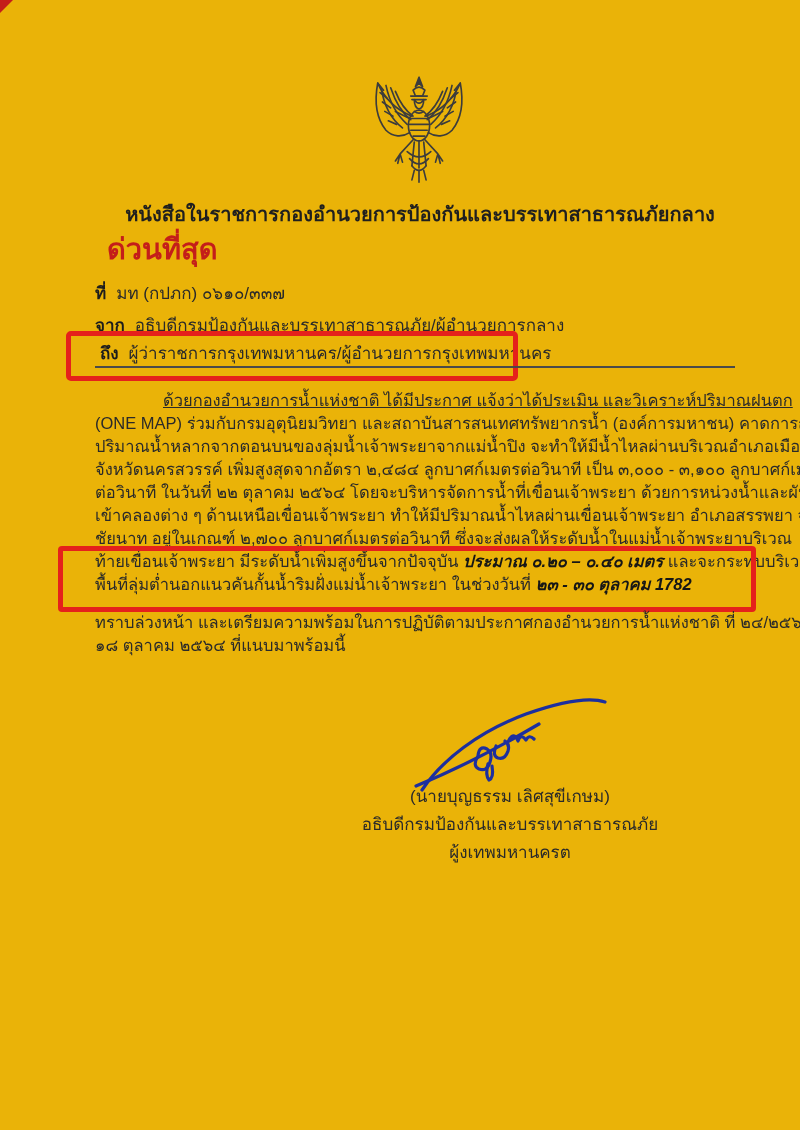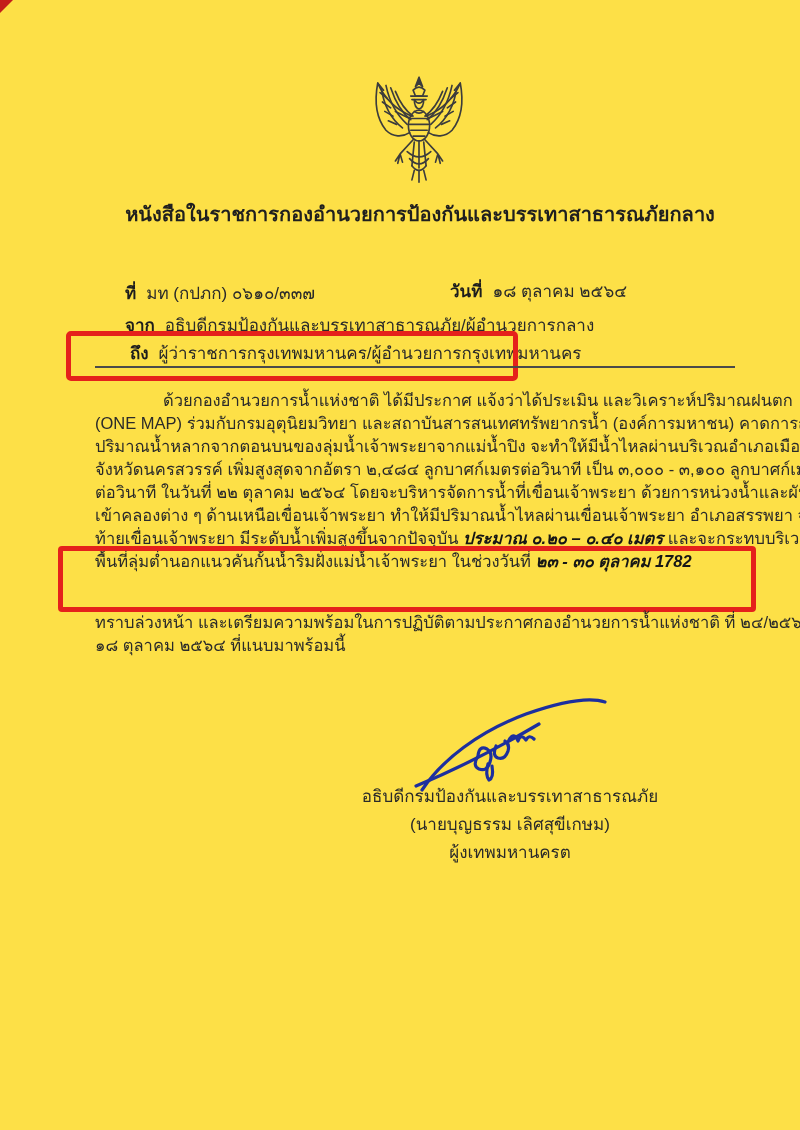--- a/index.html
+++ b/index.html
@@ -1,50 +1,50 @@
 <!DOCTYPE html>
 <html><head>
 <meta charset="utf-8">
 <style>
   html,body{margin:0;padding:0;background:#ffffff;}
   .page{
-    position:relative;width:800px;height:1130px;background:#fde047;
+    position:relative;width:800px;height:1130px;background:#eab308;
     font-family:"Liberation Sans",sans-serif;color:#242424;overflow:hidden;
   }
   .corner-mark{
     position:absolute;top:0;left:0;width:0;height:0;
     border-top:13px solid #c41e1a;border-right:13px solid transparent;
   }
   .emblem{position:absolute;left:360px;top:76px;width:118px;height:118px;}
   .doc-title{
     position:absolute;left:40px;top:198px;width:760px;text-align:center;
     font-size:20px;font-weight:700;color:#1f1f1f;white-space:nowrap;
   }
   .urgency{
     position:absolute;left:107px;top:226px;font-size:29px;font-weight:800;
     color:#c41e1a;white-space:nowrap;
   }
-  .fieldline{position:absolute;font-size:17px;white-space:nowrap;color:#2a2a2a;margin-left:30px;}
+  .fieldline{position:absolute;font-size:17px;white-space:nowrap;color:#2a2a2a;}
   .fieldline .lbl{font-weight:700;margin-right:10px;color:#1d1d1d;}
   .docline{left:95px;top:279px;}
   .dateline{left:420px;top:277px;}
   .fromline{left:95px;top:311px;}
   .toline{left:100px;top:339px;}
   .to-box{
     position:absolute;left:66px;top:331px;width:442px;height:40px;
     border:5px solid #e5211b;border-radius:5px;background:transparent;
   }
   .head-underline{
     position:absolute;left:95px;top:366px;width:640px;height:2px;background:#4a4a4a;
   }
   .para{position:absolute;left:95px;width:652px;}
   .para .line{
     font-size:16.5px;line-height:23px;white-space:nowrap;color:#2a2a2a;
   }
-  .para .line.indent{padding-left:68px;}
+  .para .line.indent{padding-left:68px;text-decoration:underline;}
   .p1{top:389px;}
   .p2{top:611px;}
   .bold-seg{font-weight:700;color:#161616;font-style:italic;}
   .highlight-box{
     position:absolute;left:58px;top:546px;width:688px;height:56px;
     border:5px solid #e5211b;border-radius:4px;background:transparent;
   }
   .signature{position:absolute;left:408px;top:694px;width:225px;height:98px;}
   .sign-block{
     position:absolute;left:355px;top:783px;width:310px;text-align:center;
@@ -83,47 +83,46 @@
     <path d="M45 54 L34 66 M34 66 L30 72 M34 66 L36 73 M34 66 L32 74"></path>
     <path d="M55 54 L66 66 M66 66 L70 72 M66 66 L64 73 M66 66 L68 74"></path>
 
     <path d="M50 55 L50 78 M46 56 L44 76 M54 56 L56 76"></path>
     <path d="M44 76 Q50 84 56 76 M42 70 Q50 79 58 70 M40 64 Q50 73 60 64"></path>
     <path d="M46 80 L44 88 M50 80 L50 90 M54 80 L56 88"></path>
   </svg>
 
   <div class="doc-title">หนังสือในราชการกองอำนวยการป้องกันและบรรเทาสาธารณภัยกลาง</div>
 
+  <div class="urgency">ด่วนที่สุด</div>
 
   <div class="fieldline docline">
     <span class="lbl">ที่</span><span>มท (กปภก) ๐๖๑๐/๓๓๗</span>
   </div>
 
-  <div class="fieldline dateline">
-    <span class="lbl">วันที่</span><span>๑๘ ตุลาคม ๒๕๖๔</span>
-  </div>
 
   <div class="fieldline fromline">
     <span class="lbl">จาก</span><span>อธิบดีกรมป้องกันและบรรเทาสาธารณภัย/ผู้อำนวยการกลาง</span>
   </div>
 
   <div class="fieldline toline">
     <span class="lbl">ถึง</span><span>ผู้ว่าราชการกรุงเทพมหานคร/ผู้อำนวยการกรุงเทพมหานคร</span>
   </div>
 
   <div class="to-box"></div>
   <div class="head-underline"></div>
 
   <div class="para p1">
     <div class="line indent">ด้วยกองอำนวยการน้ำแห่งชาติ ได้มีประกาศ แจ้งว่าได้ประเมิน และวิเคราะห์ปริมาณฝนตก</div>
     <div class="line">(ONE MAP)  ร่วมกับกรมอุตุนิยมวิทยา และสถาบันสารสนเทศทรัพยากรน้ำ (องค์การมหาชน) คาดการณ์</div>
     <div class="line">ปริมาณน้ำหลากจากตอนบนของลุ่มน้ำเจ้าพระยาจากแม่น้ำปิง จะทำให้มีน้ำไหลผ่านบริเวณอำเภอเมือง</div>
     <div class="line">จังหวัดนครสวรรค์ เพิ่มสูงสุดจากอัตรา ๒,๔๘๔ ลูกบาศก์เมตรต่อวินาที เป็น ๓,๐๐๐ - ๓,๑๐๐ ลูกบาศก์เมตร</div>
     <div class="line">ต่อวินาที ในวันที่ ๒๒ ตุลาคม ๒๕๖๔ โดยจะบริหารจัดการน้ำที่เขื่อนเจ้าพระยา ด้วยการหน่วงน้ำและผันน้ำ</div>
     <div class="line">เข้าคลองต่าง ๆ ด้านเหนือเขื่อนเจ้าพระยา ทำให้มีปริมาณน้ำไหลผ่านเขื่อนเจ้าพระยา อำเภอสรรพยา จังหวัด</div>
+    <div class="line">ชัยนาท อยู่ในเกณฑ์ ๒,๗๐๐ ลูกบาศก์เมตรต่อวินาที ซึ่งจะส่งผลให้ระดับน้ำในแม่น้ำเจ้าพระยาบริเวณ</div>
     <div class="line">
       <span>ท้ายเขื่อนเจ้าพระยา มีระดับน้ำเพิ่มสูงขึ้นจากปัจจุบัน </span><span class="bold-seg">ประมาณ ๐.๒๐ – ๐.๔๐ เมตร</span><span> และจะกระทบบริเวณ</span>
     </div>
     <div class="line">
       <span>พื้นที่ลุ่มต่ำนอกแนวคันกั้นน้ำริมฝั่งแม่น้ำเจ้าพระยา ในช่วงวันที่ </span><span class="bold-seg">๒๓ - ๓๐ ตุลาคม 1782</span><span></span>
     </div>
   </div>
 
   <div class="highlight-box"></div>
 
@@ -135,18 +134,18 @@
   <svg class="signature" viewBox="0 0 225 98" fill="none" stroke="#1d2f9e" stroke-width="3.2" stroke-linecap="round" stroke-linejoin="round">
     <path d="M14 96 C34 66 70 38 118 20 C155 7 182 3 197 8"></path>
     <path d="M8 92 C42 78 90 54 131 30"></path>
     <path d="M70 62 q-6 10 1 13 q8 3 11 -7 q3 -9 -3 -13 q-8 -4 -9 7"></path>
     <path d="M88 52 q-4 10 2 12 q7 2 10 -7 q2 -7 -3 -10"></path>
     <path d="M101 46 q5 -9 9 1 q3 -8 8 -1 q3 -6 8 -1"></path>
     <path d="M80 70 q-3 11 1 16 q5 -2 3 -14"></path>
   </svg>
 
   <div class="sign-block">
+    <div class="sline">(นายบุญธรรม เลิศสุขีเกษม)</div>
     <div class="sline">อธิบดีกรมป้องกันและบรรเทาสาธารณภัย</div>
-    <div class="sline">(นายบุญธรรม เลิศสุขีเกษม)</div>
     <div class="sline">ผู้งเทพมหานครต</div>
   </div>
 
 </div>
 
 </body></html>

